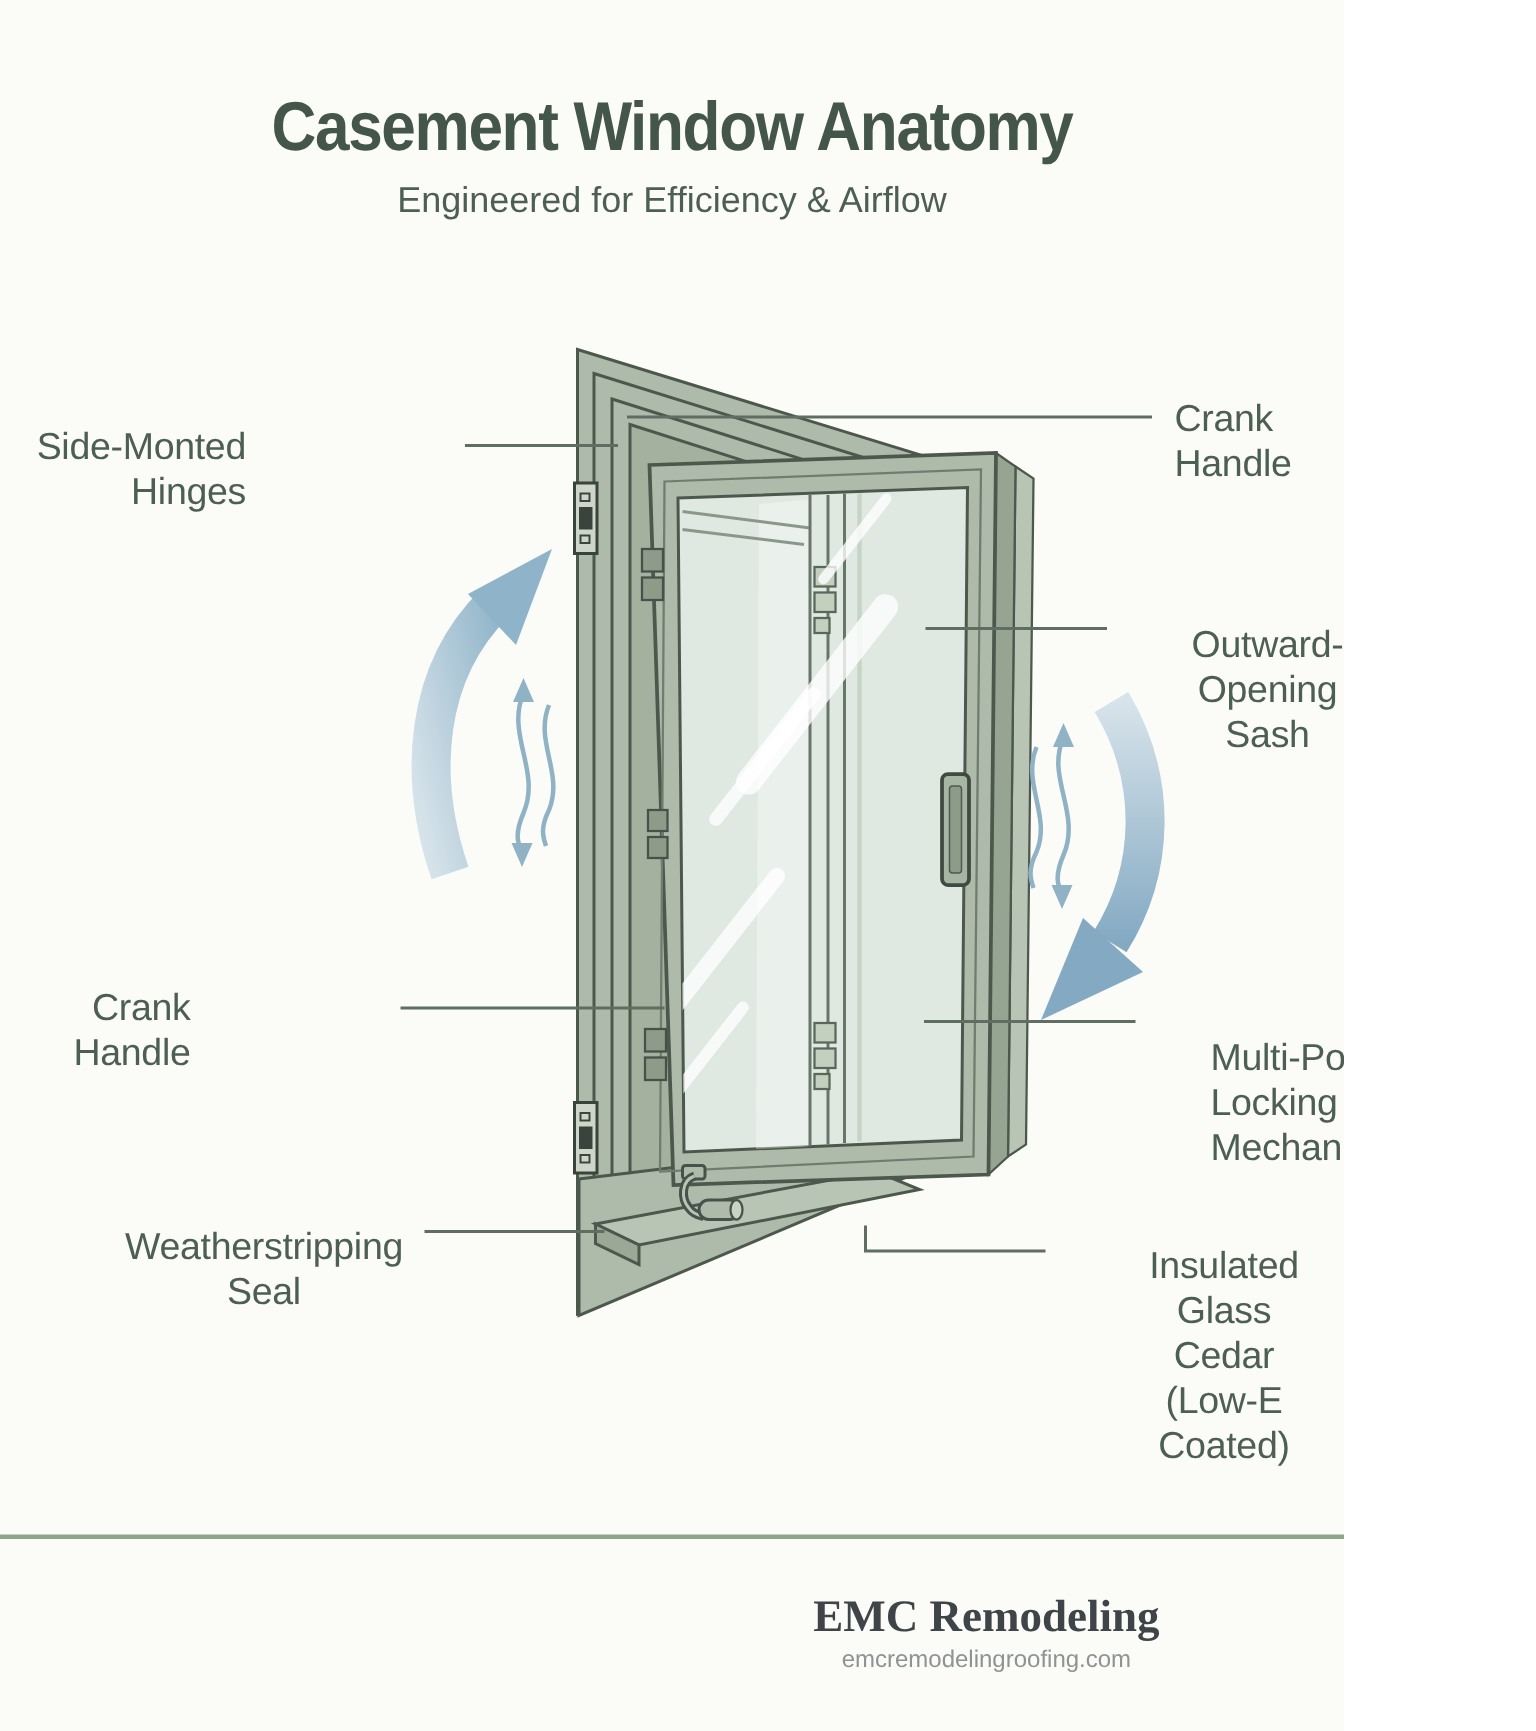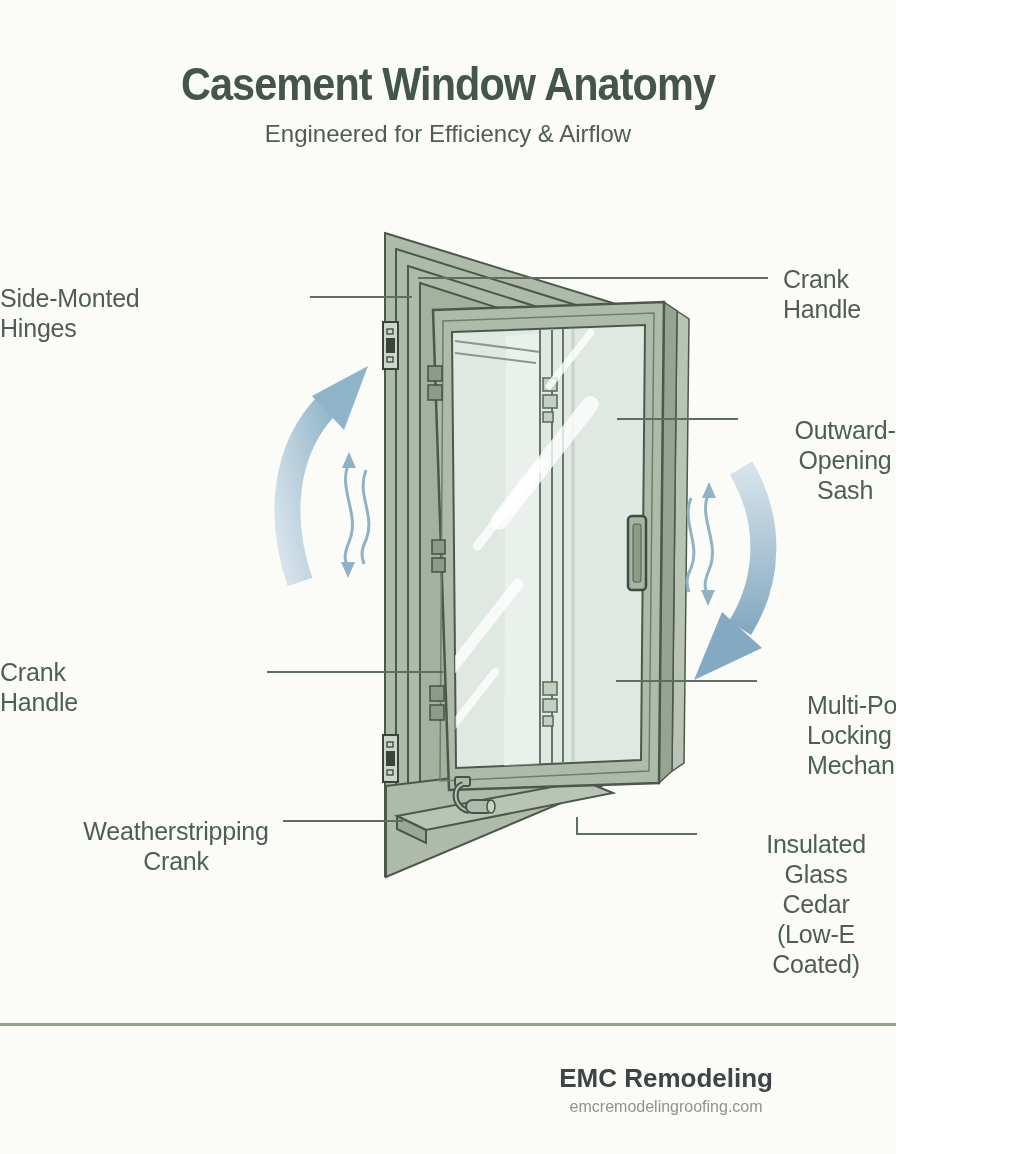--- a/index.html
+++ b/index.html
@@ -16,28 +16,28 @@
   .subtitle{
     font-size:24px;font-weight:400;color:var(--label,#4d5f53);
     margin:10px 0 0 0;line-height:28px;
   }
   .diagram-svg{position:absolute;left:0;top:0;}
   .callout{
     position:absolute;font-size:25px;line-height:30px;color:var(--label,#4d5f53);
     white-space:pre-line;letter-spacing:-.2px;
   }
   .callout.center{transform:translateX(-50%);text-align:center;margin-top:12px;}
-  .callout.right{text-align:left;}
+  .callout.right{text-align:right;}
   .location{
     position:absolute;left:512px;top:951px;transform:translateX(-50%);
     font-size:25px;color:var(--label,#4d5f53);letter-spacing:-.2px;
   }
   .divider{position:absolute;left:0;top:1023px;width:1024px;height:3px;background:var(--divider,#8fa68d);}
   .footer-text{position:absolute;right:123px;top:1063px;text-align:right;}
-  .footer-company{font-size:26px;font-weight:700;color:var(--footer-text,#3e4447);line-height:30px;}
+  .footer-company{font-size:30px;font-weight:700;color:var(--footer-text,#3e4447);line-height:30px;font-family:Liberation Serif, serif;}
   .footer-website{font-size:16px;color:var(--footer-muted,#8e9394);line-height:26px;margin-top:1px;text-align:center;}
   .logo{position:absolute;left:918px;top:1052px;width:86px;height:74px;}
   .logo-text{font-family:"Liberation Serif", serif;font-weight:700;}
 </style>
 </head>
 <body>
 
 <div class="canvas">
 
   <svg class="diagram-svg" width="1024" height="1154" viewBox="0 0 1024 1154">
@@ -174,21 +174,21 @@
   </div>
 
   <div class="callout right" style="right:732px;top:283px;">Side-Monted Hinges</div>
   <div class="callout" style="left:783px;top:264px;">Crank Handle</div>
   <div class="callout center" style="left:845px;top:403px;">Outward-Opening
 Sash</div>
   <div class="callout" style="left:807px;top:653px;margin-top:37px;">Multi-Point Locking
 Mechanism</div>
   <div class="callout right" style="right:769px;top:657px;">Crank Handle</div>
   <div class="callout center" style="left:176px;top:804px;">Weatherstripping
-Crank</div>
+Seal</div>
   <div class="callout center" style="left:816px;top:817px;">Insulated Glass Cedar
 (Low-E Coated)</div>
 
 
   <div class="divider"></div>
   <div class="footer-text">
     <div class="footer-company">EMC Remodeling</div>
     <div class="footer-website">emcremodelingroofing.com</div>
   </div>
   <svg class="logo" viewBox="0 0 86 74">

